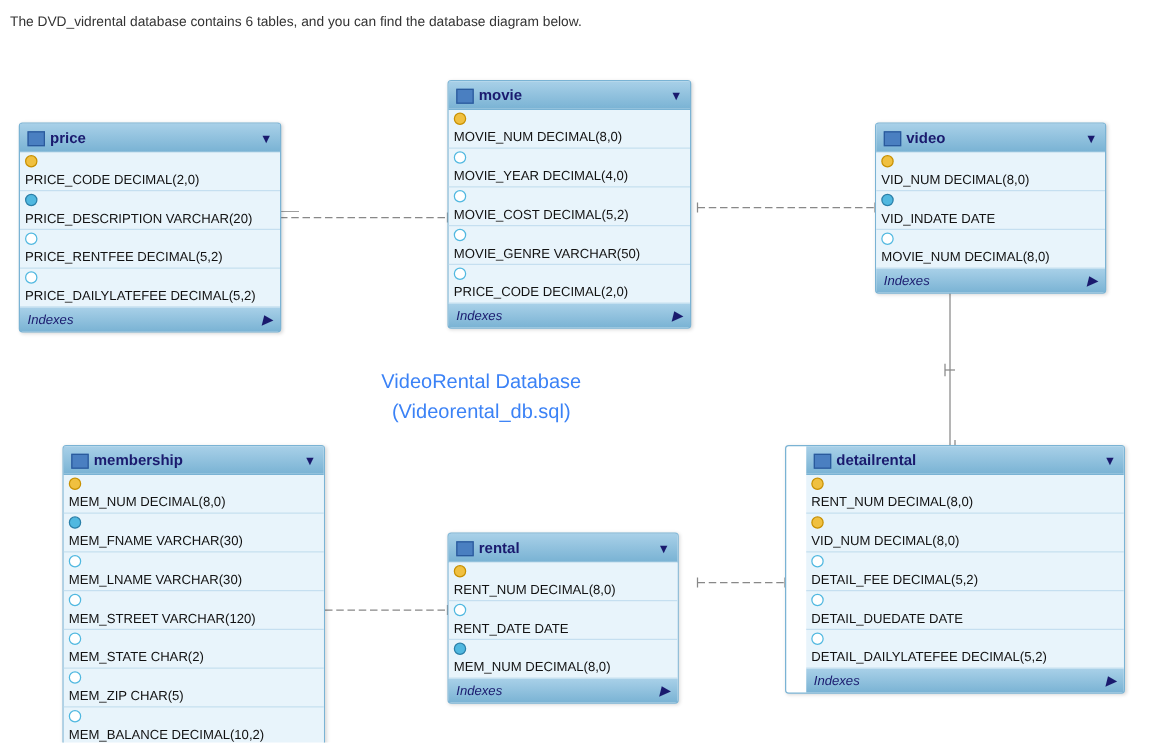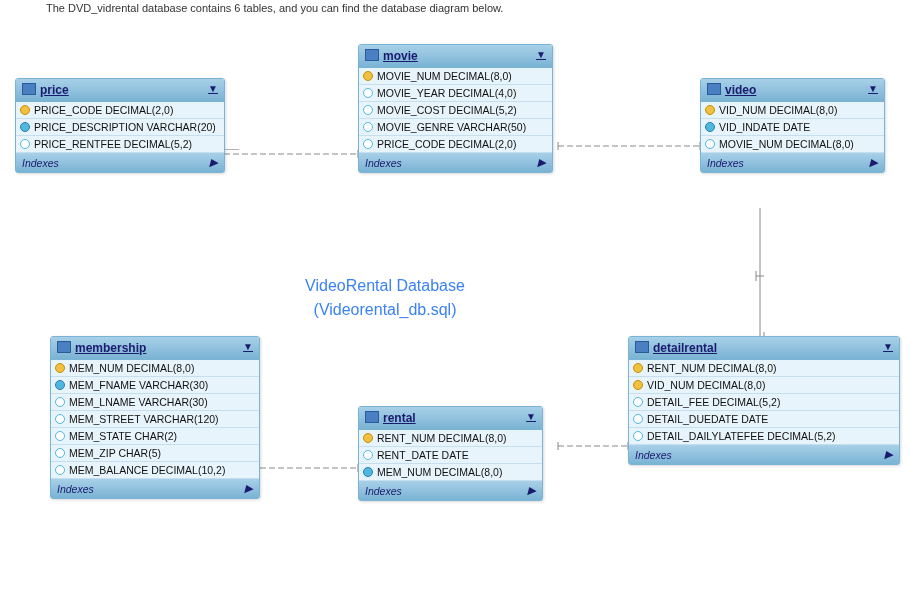--- a/index.html
+++ b/index.html
@@ -6,75 +6,74 @@
     body {
       font-family: Arial, sans-serif;
       font-size: 11px;
       background: #fff;
       width: 919px;
       height: 594px;
       overflow: hidden;
       position: relative;
     }
     .description {
-      padding: 2px 8px;
+      padding: 12px 8px;
       font-size: 11px;
       color: #333;
-      margin-left: 38px;
     }
     .diagram-area {
       position: relative;
       width: 919px;
       height: 560px;
     }
     .db-table {
       position: absolute;
       border: 1px solid #7ab3d4;
       border-radius: 3px;
       background: #fff;
       min-width: 160px;
       box-shadow: 1px 1px 3px rgba(0,0,0,0.15);
     }
     .table-header {
       background: linear-gradient(180deg, #a8d0e8 0%, #7ab3d4 100%);
       padding: 4px 6px;
       display: flex;
-      align-items: flex-start;
+      align-items: flex-end;
       gap: 4px;
       border-bottom: 1px solid #7ab3d4;
       font-weight: bold;
       font-size: 12px;
       color: #1a1a6e;
-      text-decoration: underline;
     }
     .table-header-icon {
       width: 14px;
       height: 12px;
       background: #4a7fc1;
       border: 1px solid #2a5a9c;
       display: inline-block;
       flex-shrink: 0;
     }
     .table-header-arrow {
       margin-left: auto;
       color: #1a1a6e;
       font-size: 10px;
     }
     .table-rows {
       background: #e8f4fb;
     }
     .table-row {
       padding: 2px 4px;
       display: flex;
-      align-items: center;
+      align-items: flex-start;
       gap: 4px;
       border-bottom: 1px solid #c5dff0;
       font-size: 10.5px;
       color: #111;
       white-space: nowrap;
+      flex-direction: column;
     }
     .row-icon {
       width: 10px;
       height: 10px;
       flex-shrink: 0;
       display: inline-block;
     }
     .icon-key {
       background: #f0c040;
       border: 1px solid #c89000;
@@ -172,20 +171,24 @@
           <span>PRICE_CODE DECIMAL(2,0)</span>
         </div>
       <div class="table-row">
           <span class="row-icon icon-fk"></span>
           <span>PRICE_DESCRIPTION VARCHAR(20)</span>
         </div>
       <div class="table-row">
           <span class="row-icon icon-field"></span>
           <span>PRICE_RENTFEE DECIMAL(5,2)</span>
         </div>
+      <div class="table-row">
+          <span class="row-icon icon-field"></span>
+          <span>PRICE_DAILYLATEFEE DECIMAL(5,2)</span>
+        </div>
     </div>
     <div class="table-footer">
       <span>Indexes</span>
       <span class="footer-arrow">▶</span>
     </div>
   </div>
 
   <div class="db-table" style="left:358px;top:28px;min-width:195px;">
     <div class="table-header">
       <span class="table-header-icon"></span>
@@ -307,21 +310,21 @@
           <span class="row-icon icon-fk"></span>
           <span>MEM_NUM DECIMAL(8,0)</span>
         </div>
     </div>
     <div class="table-footer">
       <span>Indexes</span>
       <span class="footer-arrow">▶</span>
     </div>
   </div>
 
-  <div class="db-table" style="left:628px;top:320px;min-width:272px;">
+  <div class="db-table" style="left:628px;top:320px;min-width:272px;padding-left:16px;">
     <div class="table-header">
       <span class="table-header-icon"></span>
       <span>detailrental</span>
       <span class="table-header-arrow">▼</span>
     </div>
     <div class="table-rows">
       <div class="table-row">
           <span class="row-icon icon-key"></span>
           <span>RENT_NUM DECIMAL(8,0)</span>
         </div>

